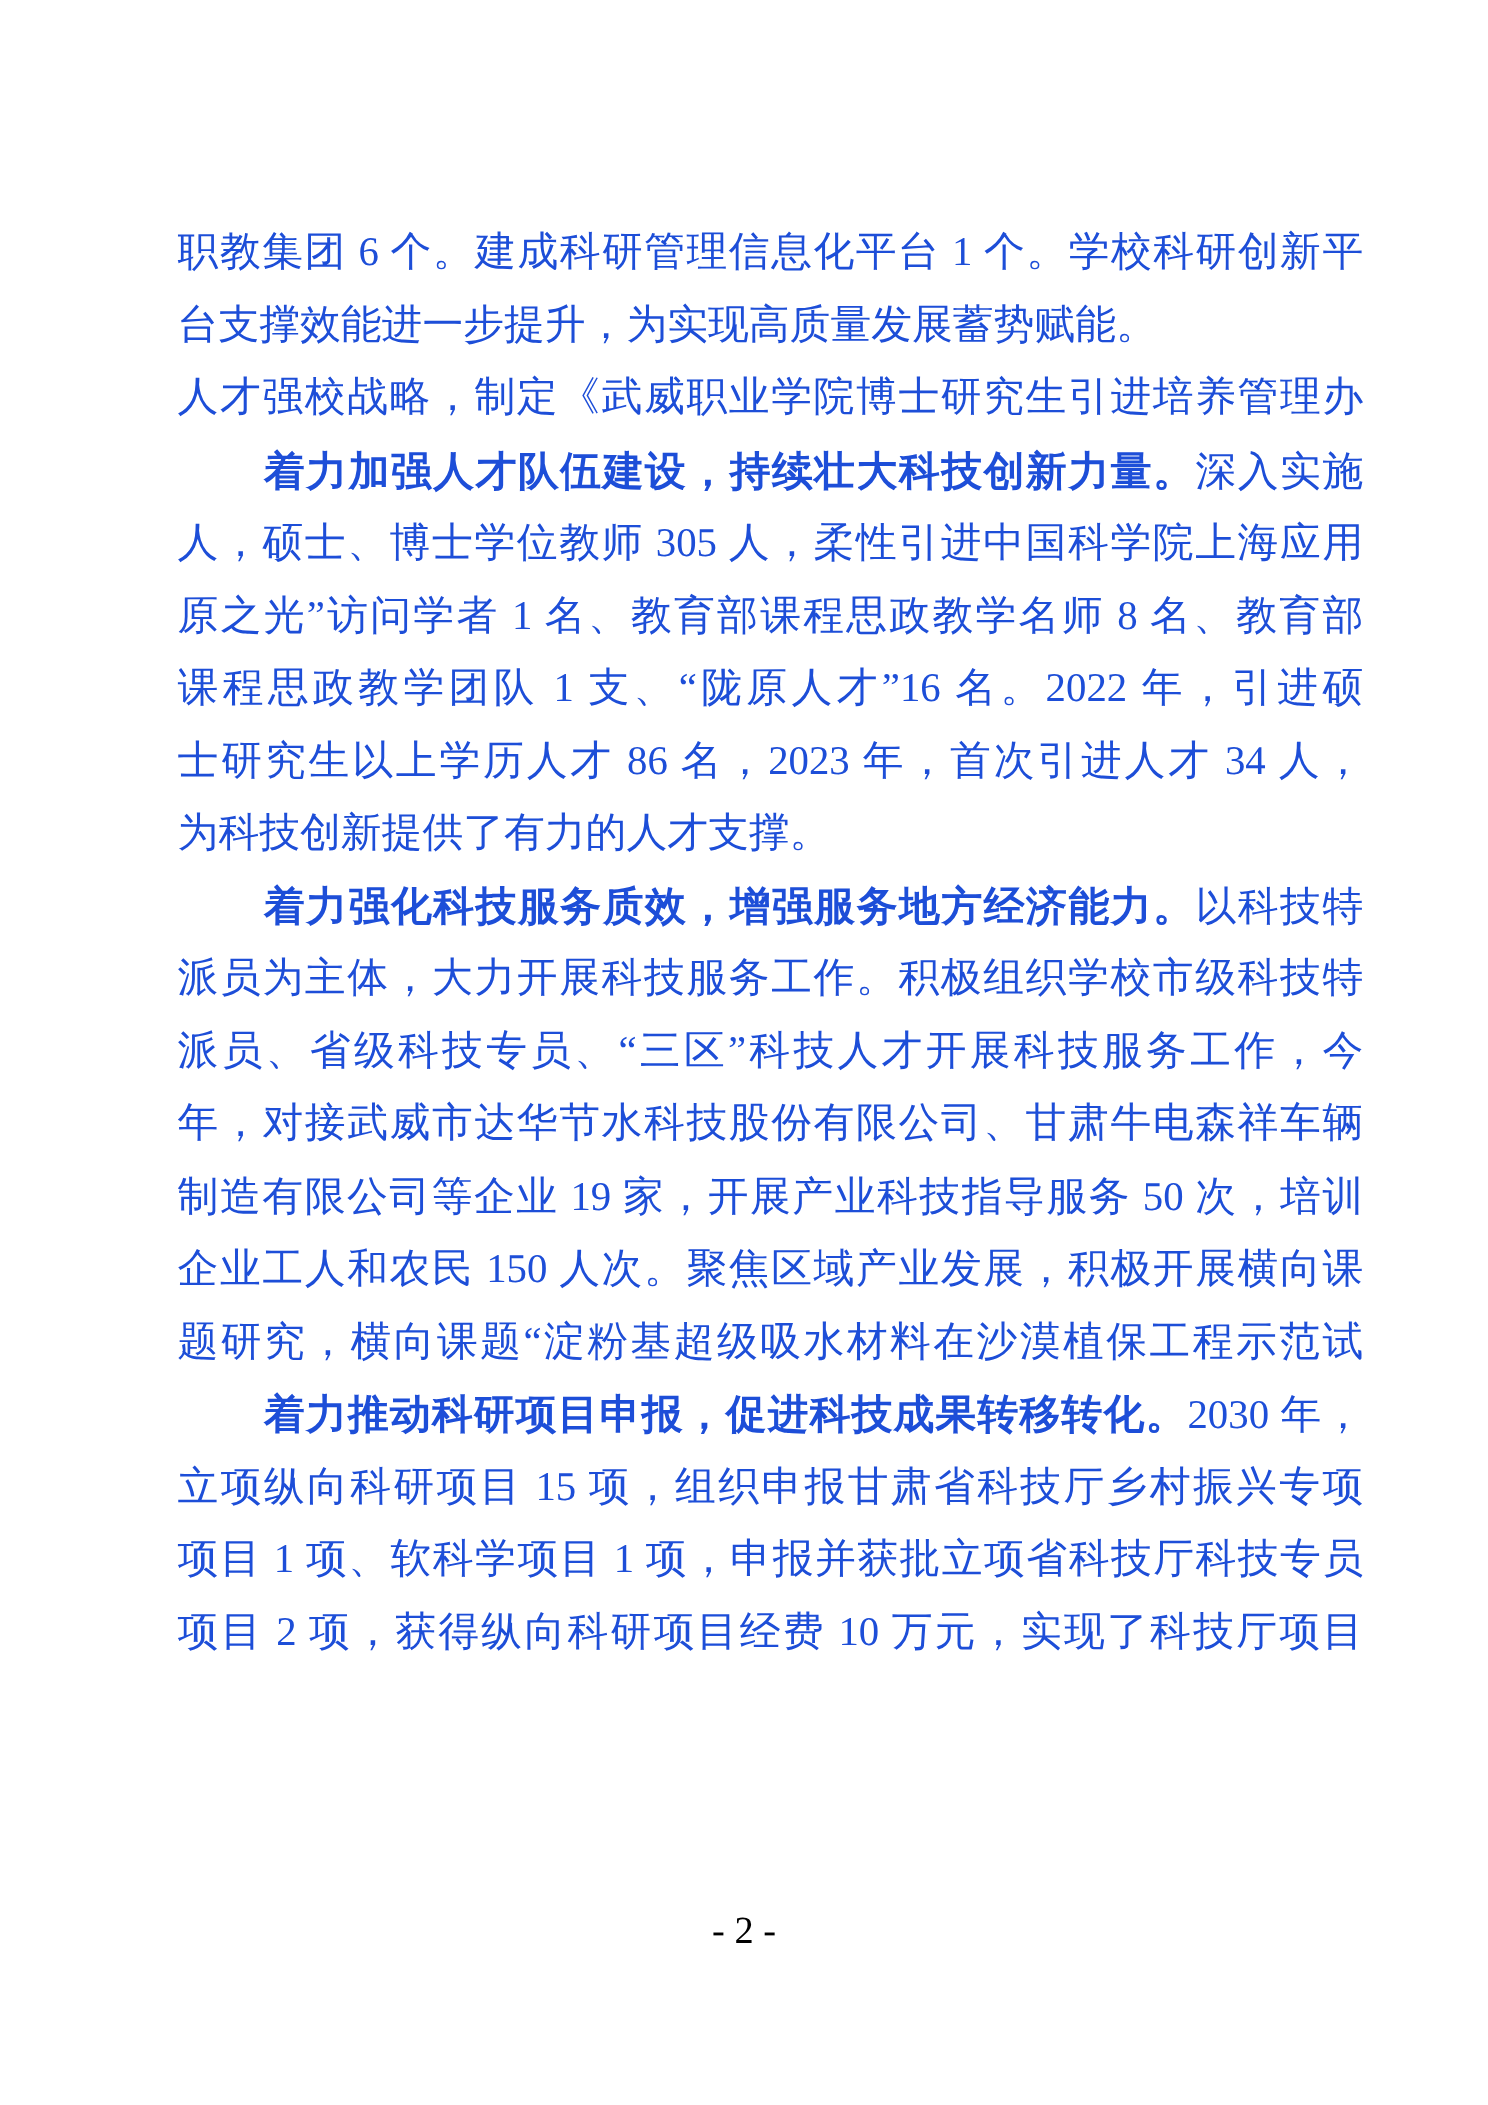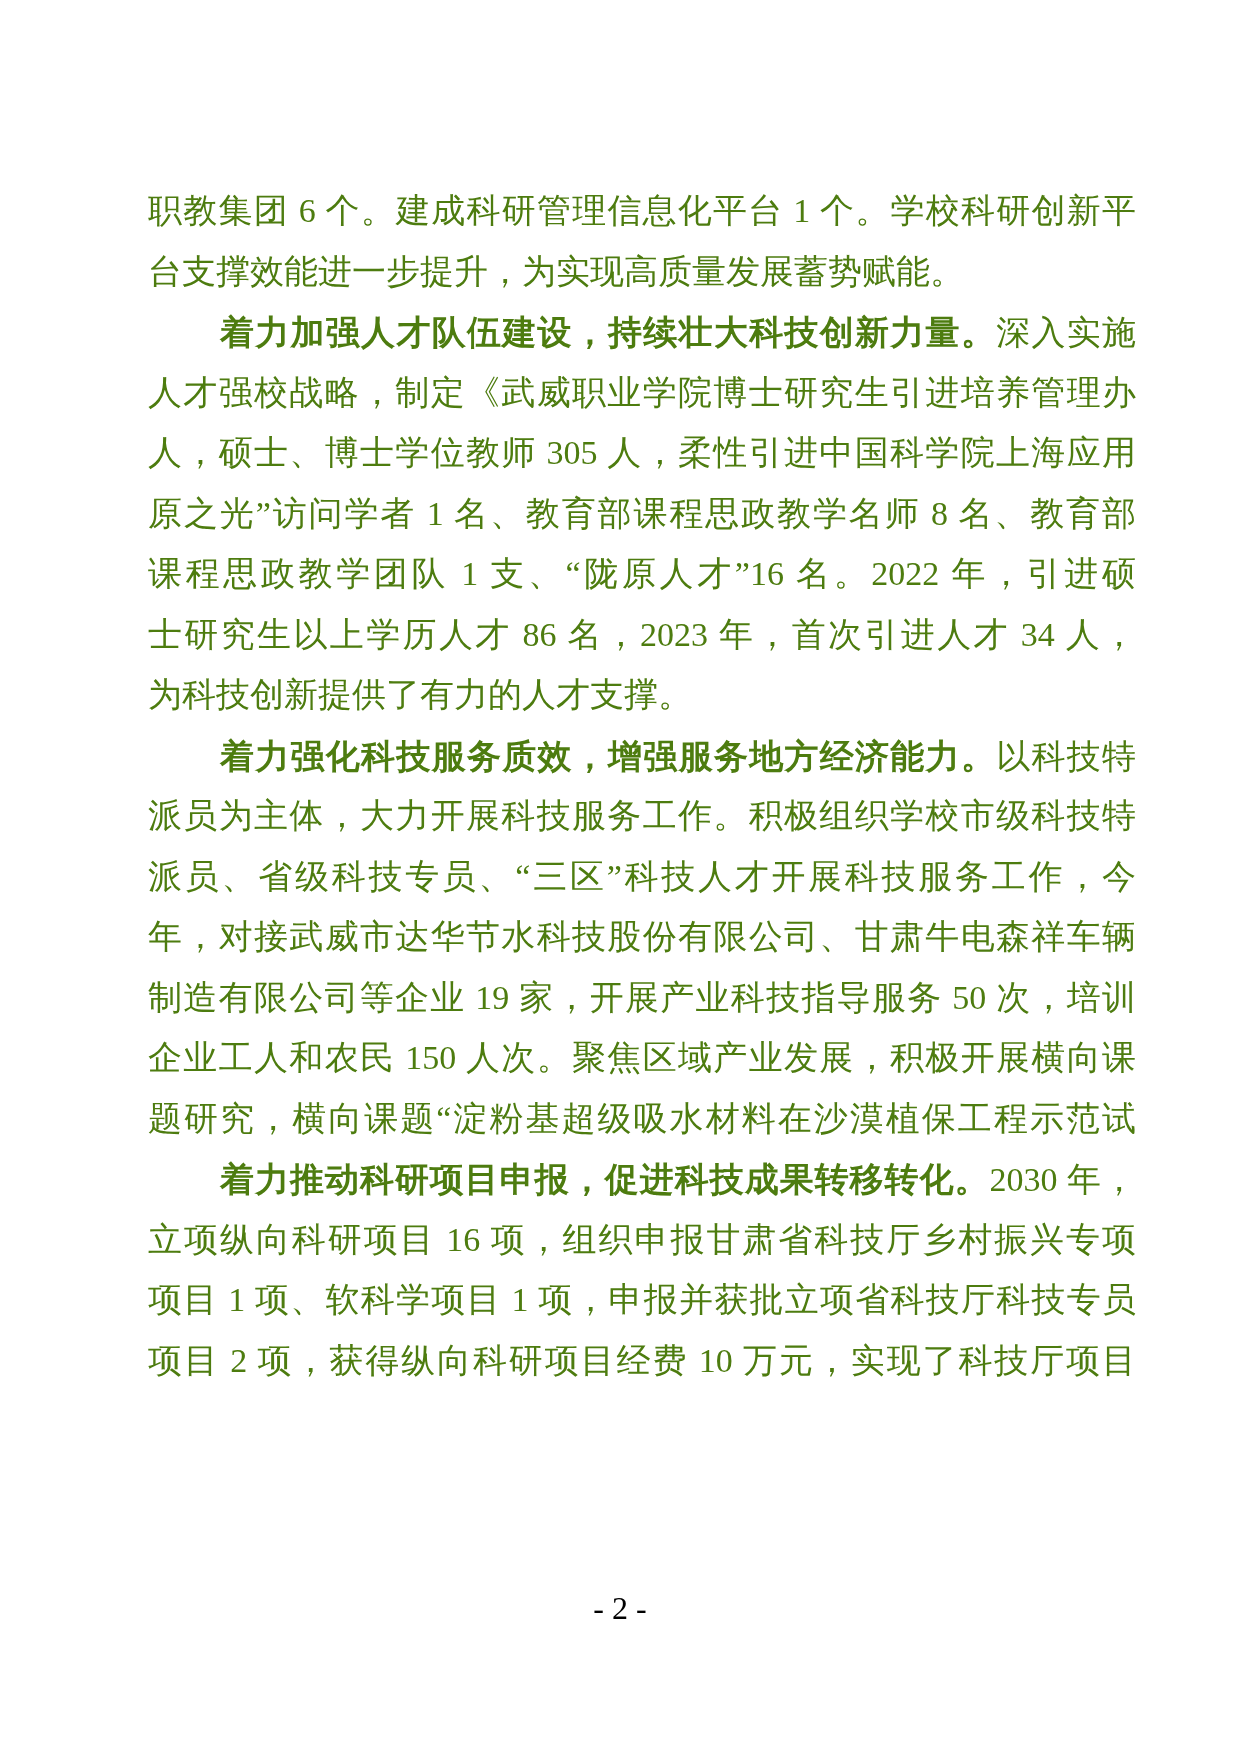--- a/index.html
+++ b/index.html
@@ -22,21 +22,21 @@
     top: 181px;
     width: 988px;
   }
   .line {
     font-size: 34px;
     line-height: 60.5px;
     height: 60.5px;
     text-align: justify;
     overflow: hidden;
     white-space: normal;
-    color: #4d7c0f;
+    color: #1d4ed8;
   }
   .line.flush {
     
     text-align-last: justify;
   }
   .line.indent {
     text-indent: 72px;
   }
   .seg-lead {
     font-family: "Liberation Sans", "DejaVu Sans", sans-serif;
@@ -57,35 +57,35 @@
     color: #000000;
   }
 </style>
 </head>
 <body>
 
 <div class="page">
   <div class="content">
       <div class="line flush"><span class="seg-body">职教集团 6 个。建成科研管理信息化平台 1 个。学校科研创新平</span></div>
       <div class="line"><span class="seg-body">台支撑效能进一步提升，为实现高质量发展蓄势赋能。</span></div>
+      <div class="line flush"><span class="seg-body">人才强校战略，制定《武威职业学院博士研究生引进培养管理办</span></div>
       <div class="line indent flush"><span class="seg-lead">着力加强人才队伍建设，持续壮大科技创新力量。</span><span class="seg-body">深入实施</span></div>
-      <div class="line flush"><span class="seg-body">人才强校战略，制定《武威职业学院博士研究生引进培养管理办</span></div>
       <div class="line flush"><span class="seg-body">人，硕士、博士学位教师 305 人，柔性引进中国科学院上海应用</span></div>
       <div class="line flush"><span class="seg-body">原之光”访问学者 1 名、教育部课程思政教学名师 8 名、教育部</span></div>
       <div class="line flush"><span class="seg-body">课程思政教学团队 1 支、“陇原人才”16 名。2022 年，引进硕</span></div>
       <div class="line flush"><span class="seg-body">士研究生以上学历人才 86 名，2023 年，首次引进人才 34 人，</span></div>
       <div class="line"><span class="seg-body">为科技创新提供了有力的人才支撑。</span></div>
       <div class="line indent flush"><span class="seg-lead">着力强化科技服务质效，增强服务地方经济能力。</span><span class="seg-body">以科技特</span></div>
       <div class="line flush"><span class="seg-body">派员为主体，大力开展科技服务工作。积极组织学校市级科技特</span></div>
       <div class="line flush"><span class="seg-body">派员、省级科技专员、“三区”科技人才开展科技服务工作，今</span></div>
       <div class="line flush"><span class="seg-body">年，对接武威市达华节水科技股份有限公司、甘肃牛电森祥车辆</span></div>
       <div class="line flush"><span class="seg-body">制造有限公司等企业 19 家，开展产业科技指导服务 50 次，培训</span></div>
       <div class="line flush"><span class="seg-body">企业工人和农民 150 人次。聚焦区域产业发展，积极开展横向课</span></div>
       <div class="line flush"><span class="seg-body">题研究，横向课题“淀粉基超级吸水材料在沙漠植保工程示范试</span></div>
       <div class="line indent flush"><span class="seg-lead">着力推动科研项目申报，促进科技成果转移转化。</span><span class="seg-body">2030 年，</span></div>
-      <div class="line flush"><span class="seg-body">立项纵向科研项目 16 项，组织申报甘肃省科技厅乡村振兴专项</span></div>
+      <div class="line flush"><span class="seg-body">立项纵向科研项目 15 项，组织申报甘肃省科技厅乡村振兴专项</span></div>
       <div class="line flush"><span class="seg-body">项目 1 项、软科学项目 1 项，申报并获批立项省科技厅科技专员</span></div>
       <div class="line flush"><span class="seg-body">项目 2 项，获得纵向科研项目经费 10 万元，实现了科技厅项目</span></div>
     </div>
   <div class="footer">
     <span>- 2 -</span>
   </div>
 </div>
 
 </body></html>

